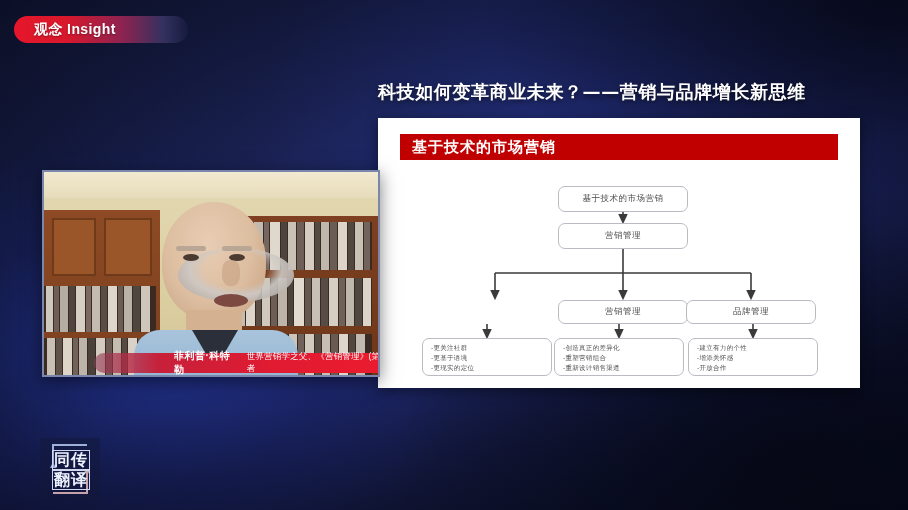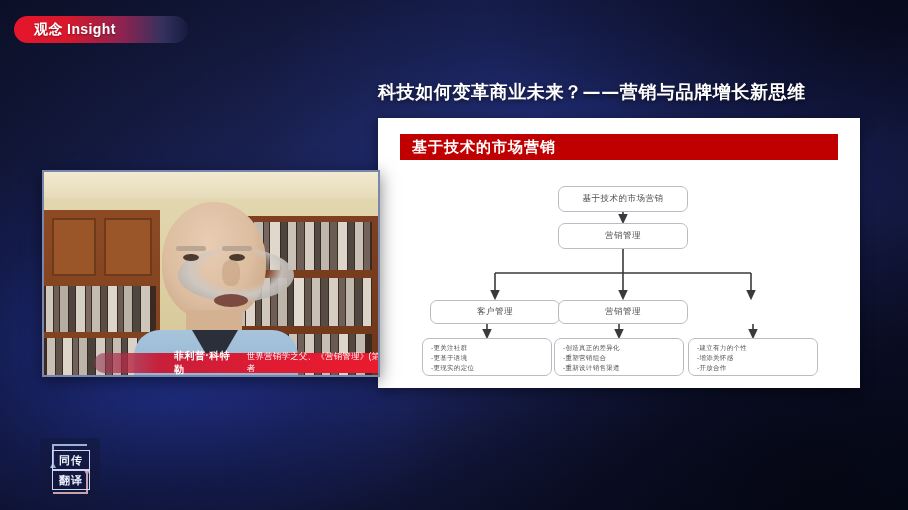--- a/index.html
+++ b/index.html
@@ -101,21 +101,21 @@
      display:flex;align-items:center;}
   #nb-name{color:#fff;font-size:10px;font-weight:700;padding-left:80px;letter-spacing:.5px;}
   #nb-sub{color:#fff;font-size:8.5px;padding-left:8px;letter-spacing:.2px;}
 
   
   #logo{position:absolute;left:40px;top:438px;width:60px;height:62px;
      background:rgba(18,24,58,.55);}
   #logo svg{position:absolute;left:0;top:0;}
   .lg-row{position:absolute;left:12px;width:38px;height:20px;
      border:1.5px solid #cfd6ee;box-sizing:border-box;display:flex;
-     align-items:center;justify-content:center;color:#eef2ff;font-size:11px;
+     align-items:center;justify-content:center;color:#eef2ff;font-size:16px;
      font-weight:700;letter-spacing:1px;}
   .lg-top{top:12px;}
   .lg-bot{top:32px;}
 
   
   #caption{position:absolute;left:0;top:448px;width:908px;text-align:center;
      color:#f4f6ff;font-size:22px;font-weight:700;letter-spacing:1.5px;
      text-shadow:0 0 3px #000,0 2px 5px rgba(0,0,0,.85),0 0 12px rgba(0,0,0,.6);}
 </style>
 </head>
@@ -158,22 +158,22 @@
           <path d="M373,155 L373,177" marker-end="url(#arr)"></path>
           <path d="M109,206 L109,216" marker-end="url(#arr)"></path>
           <path d="M241,206 L241,216" marker-end="url(#arr)"></path>
           <path d="M375,206 L375,216" marker-end="url(#arr)"></path>
         </g>
       </svg>
 
       <div class="node l1">基于技术的市场营销</div>
       <div class="node l2">营销管理</div>
 
-      <div class="node l3 n-cust">客户管理</div>
       <div class="node l3 n-prod">营销管理</div>
+      <div class="node l3 n-brand">品牌管理</div>
 
       <div class="leaf l-cust">
         <div>-更关注社群</div>
         <div>-更基于语境</div>
         <div>-更现实的定位</div>
       </div>
       <div class="leaf l-prod">
         <div>-创造真正的差异化</div>
         <div>-重塑营销组合</div>
         <div>-重新设计销售渠道</div>

